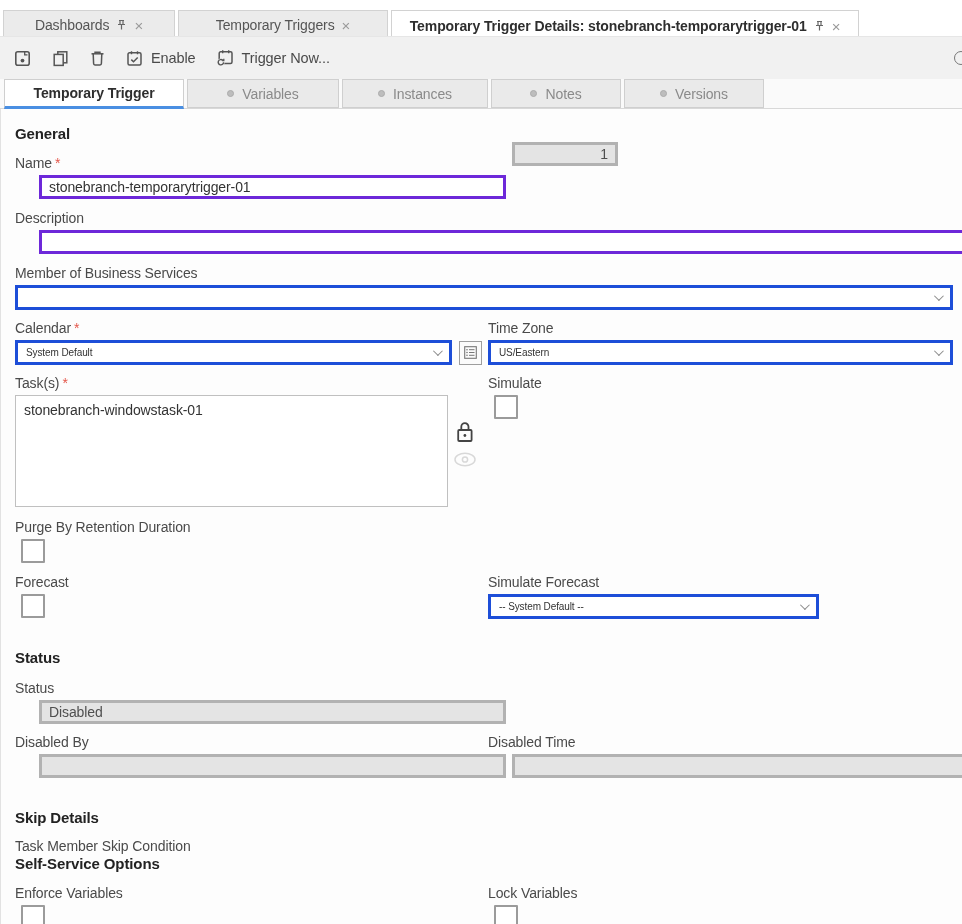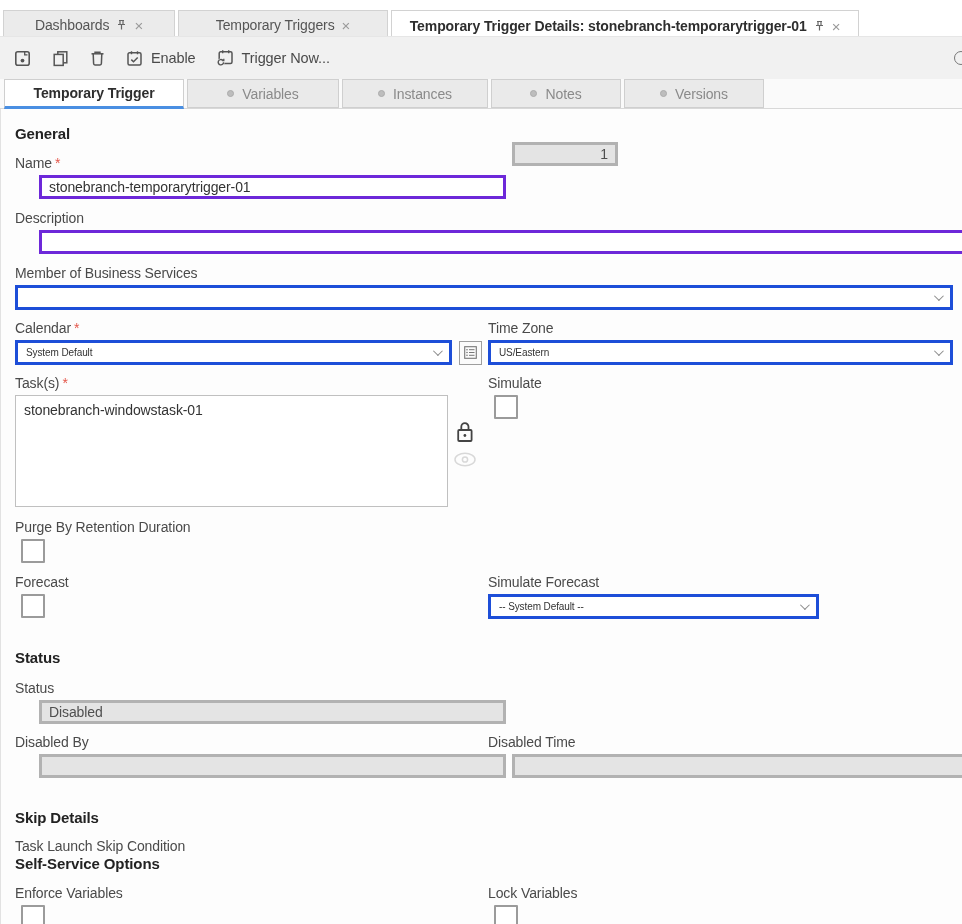--- a/index.html
+++ b/index.html
@@ -272,21 +272,21 @@
         <div class="flabel" style="margin-top:10px">Disabled By</div>
         <input class="fin dis" type="text" value="" style="">
       </div>
       <div>
         <div class="flabel" style="margin-top:10px">Disabled Time</div>
         <input class="fin dis w-right" type="text" value="" style="">
       </div>
     </div>
 
     <div class="sect" style="margin-top:31px">Skip Details</div>
-    <div class="flabel" style="margin:12px 0 0">Task Launch Skip Condition</div>
+    <div class="flabel" style="margin:12px 0 0">Task Member Skip Condition</div>
     <div class="sect tight">Self-Service Options</div>
 
     <div class="row2">
       <div>
         <div class="flabel" style="margin-top:13px">Enforce Variables</div>
         <div class="cb top-gap" role="checkbox" aria-checked="false"></div>
       </div>
       <div>
         <div class="flabel" style="margin-top:13px">Lock Variables</div>
         <div class="cb top-gap" role="checkbox" aria-checked="false"></div>

